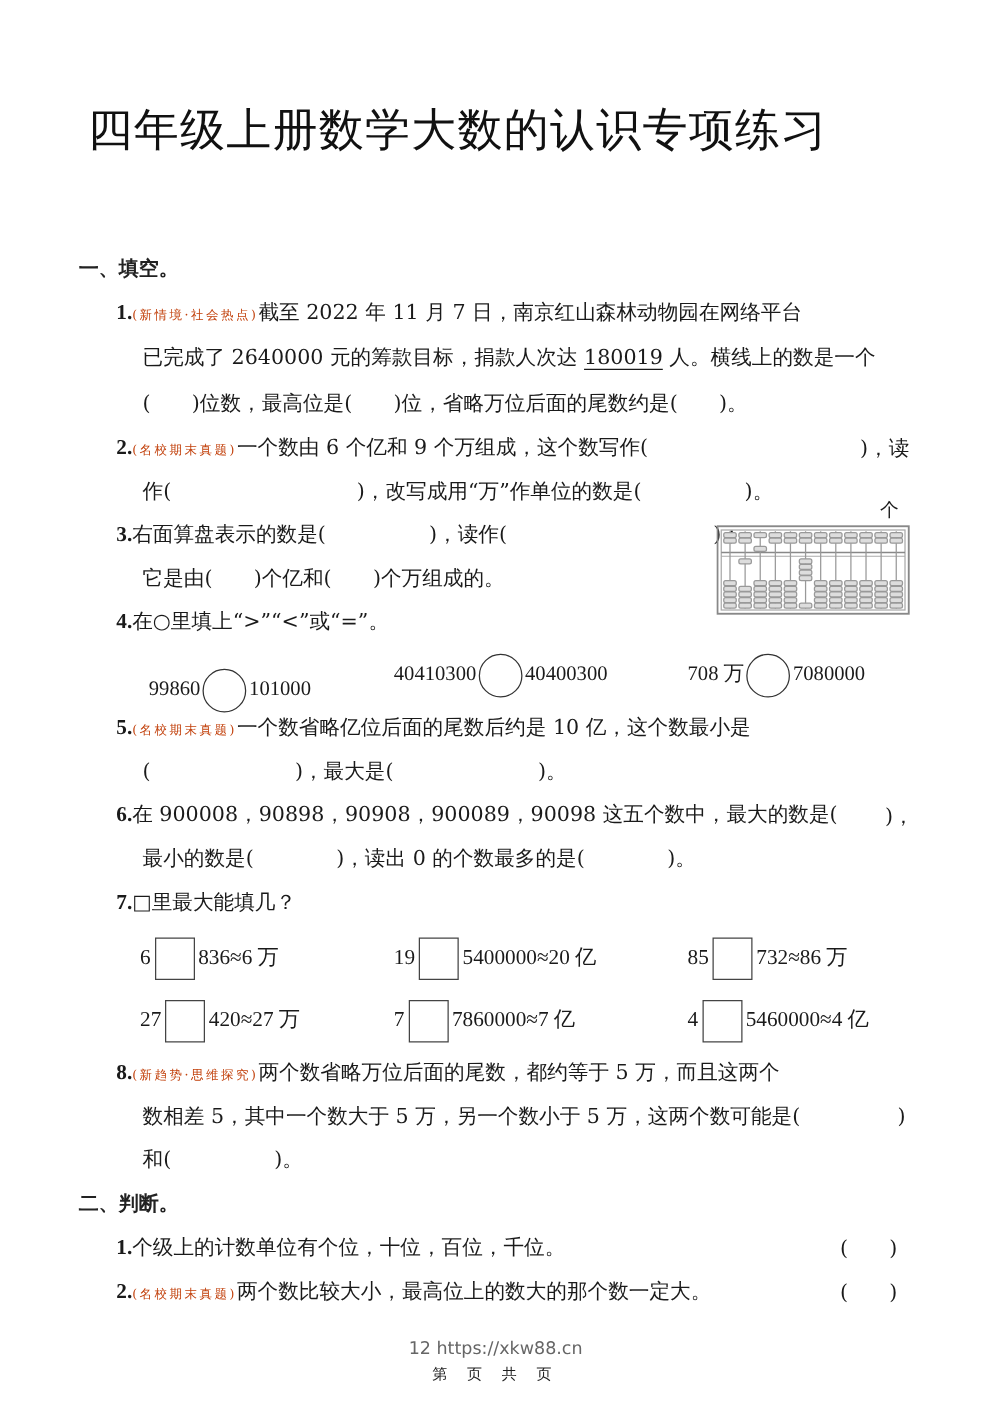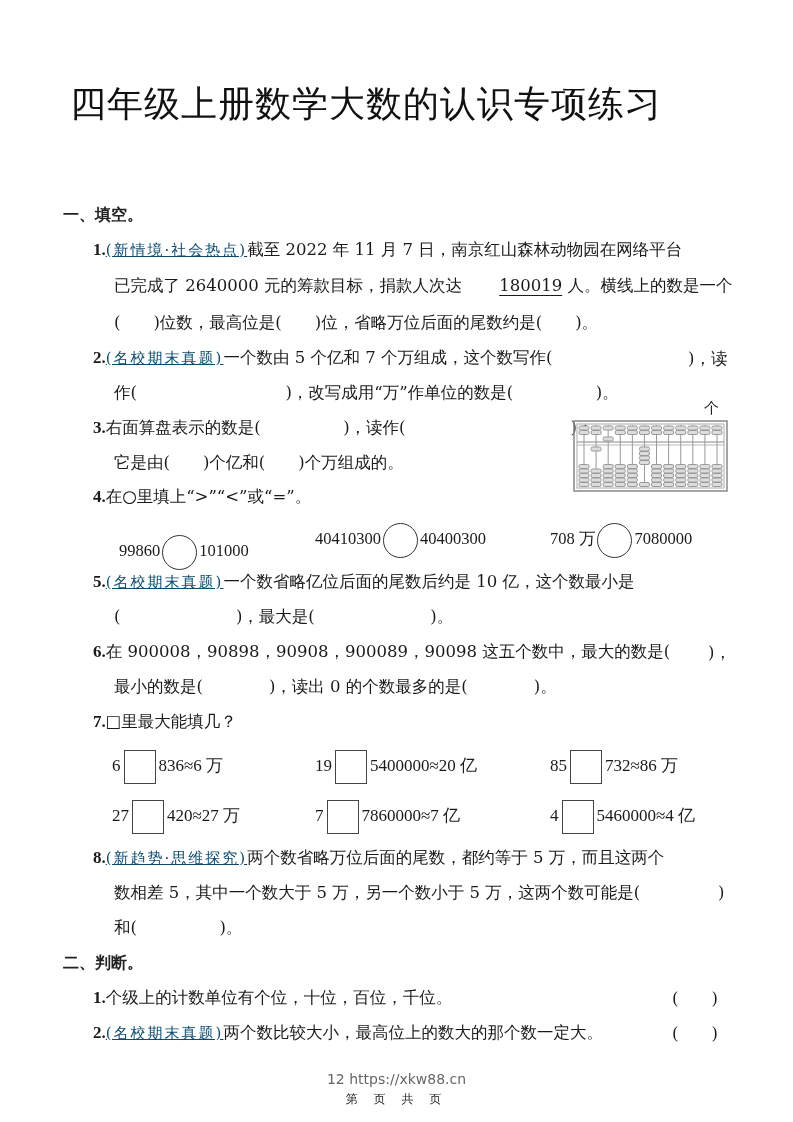--- a/index.html
+++ b/index.html
@@ -5,22 +5,22 @@
   html, body { margin:0; padding:0; background:#ffffff; }
   body { width:793px; height:1122px; position:relative; overflow:hidden;
          font-family:"DejaVu Serif","Liberation Serif", serif; color:#1a1a1a; }
   .title { position:absolute; top:80px; left:0; width:732px; text-align:center;
            font-family:"DejaVu Sans","Liberation Sans", sans-serif;
            font-size:36px; letter-spacing:1px; color:#111; }
   .section { position:absolute; left:63px; font-family:"DejaVu Sans","Liberation Sans", sans-serif;
              font-size:16px; font-weight:bold; color:#222; }
   .line { position:absolute; font-size:16.5px; white-space:nowrap; line-height:20px; }
   .num { font-weight:bold; font-family:"Liberation Serif","DejaVu Serif", serif; font-size:17px; }
-  .tag { color:#0c4a6e; font-size:15px; letter-spacing:2px;text-decoration:underline; }
-  .u { text-decoration:underline; text-underline-offset:4px;margin-left:32px; }
+  .tag { color:#c2410c; font-size:10px; letter-spacing:2px; }
+  .u { text-decoration:underline; text-underline-offset:4px; }
   .circle { display:inline-block; width:33px; height:33px; border:1.3px solid #333;
             border-radius:50%; vertical-align:middle; margin:0 2px; }
   .box { display:inline-block; width:30px; height:32px; border:1.3px solid #444;
          vertical-align:middle; margin:0 3px; }
   .cmp { position:absolute; top:523px; font-size:16.5px; font-family:"Liberation Serif", serif; }
   .fill { position:absolute; font-size:17px; font-family:"Liberation Serif", serif; }
   .paren-r { position:absolute; font-size:16.5px; }
   .footer1 { position:absolute; top:1071px; left:0; width:793px; text-align:center;
              font-family:"DejaVu Sans","Liberation Sans", sans-serif; font-size:14px; color:#666; }
   .footer2 { position:absolute; top:1091px; left:0; width:793px; text-align:center;
@@ -37,21 +37,21 @@
 
 <div class="line" style="left:93px; top:240px;">
   <span class="num">1.</span><span class="tag">(新情境·社会热点)</span><span>截至 2022 年 11 月 7 日，南京红山森林动物园在网络平台</span>
 </div>
 <div class="line" style="left:114px; top:276px;">
   <span>已完成了 2640000 元的筹款目标，捐款人次达 </span><span class="u">180019</span><span> 人。横线上的数是一个</span>
 </div>
 <div class="line" style="left:114px; top:313px;">(　　)位数，最高位是(　　)位，省略万位后面的尾数约是(　　)。</div>
 
 <div class="line" style="left:93px; top:348px;">
-  <span class="num">2.</span><span class="tag">(名校期末真题)</span><span>一个数由 5 个亿和 7 个万组成，这个数写作(</span>
+  <span class="num">2.</span><span class="tag">(名校期末真题)</span><span>一个数由 6 个亿和 9 个万组成，这个数写作(</span>
 </div>
 <div class="paren-r" style="left:688px; top:348px;">)，读</div>
 <div class="line" style="left:114px; top:383px;">作(　　　　　　　　　)，改写成用“万”作单位的数是(　　　　　)。</div>
 
 <div class="line" style="left:93px; top:418px;">
   <span class="num">3.</span><span>右面算盘表示的数是(　　　　　)，读作(　　　　　　　　　　)；</span>
 </div>
 <div class="line" style="left:114px; top:453px;">它是由(　　)个亿和(　　)个万组成的。</div>
 
 <div class="abacus-label">个</div>

